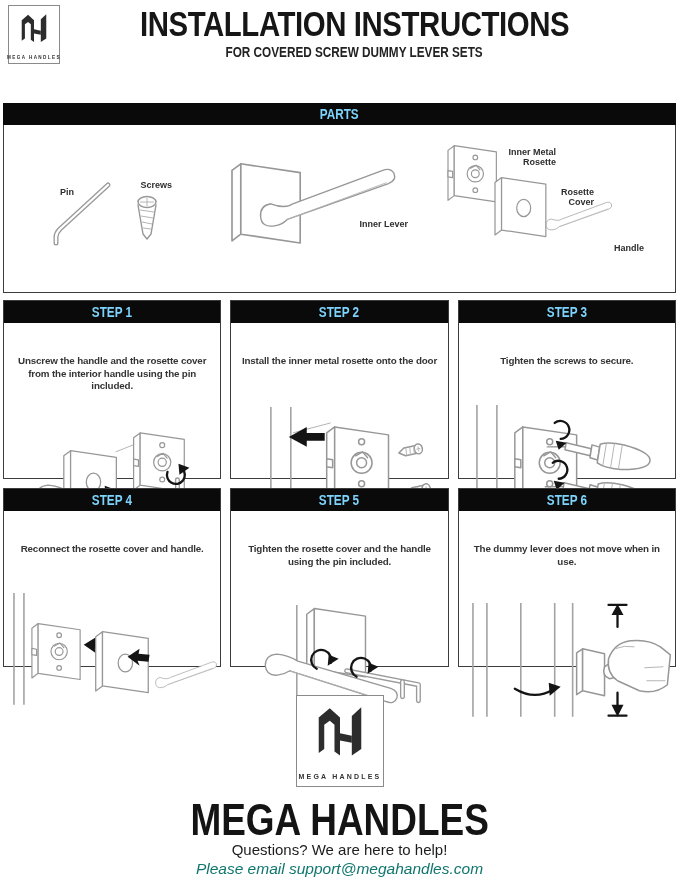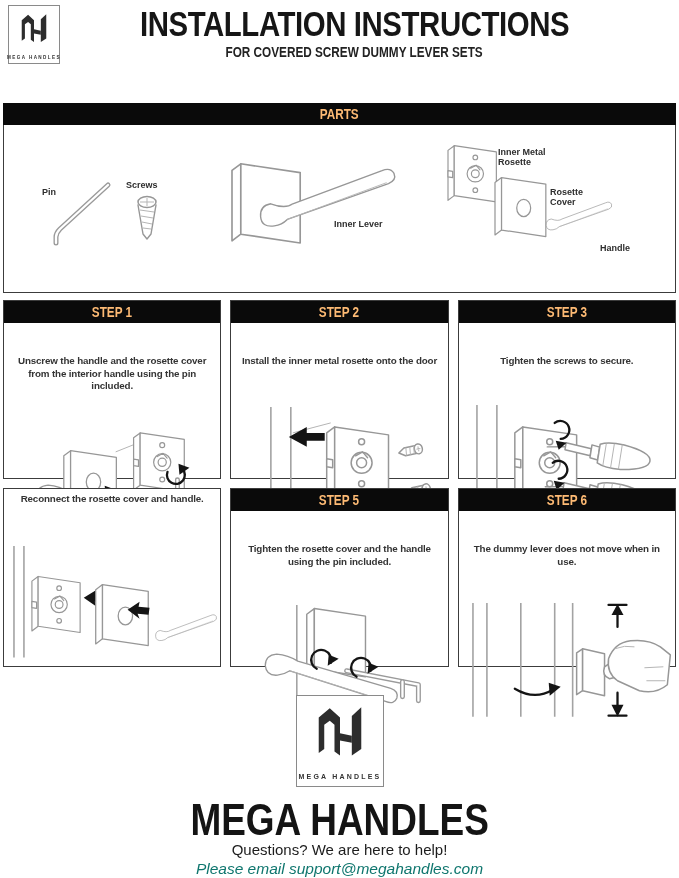--- a/index.html
+++ b/index.html
@@ -11,25 +11,25 @@
   .logo-box { position:absolute; border:1px solid #8a8a8a; background:#fff;
               display:flex; flex-direction:column; align-items:center; justify-content:space-between; }
   .logo-box.hdr { left:8px; top:5px; width:52px; height:59px; padding:4px 2px 3px; }
   .logo-caption { font-size:4.6px; letter-spacing:1.4px; color:#333; font-weight:700; white-space:nowrap; }
   .hdr-text { position:absolute; left:0; top:6px; width:679px; text-align:center; padding-left:30px;text-decoration:underline; }
   .cond { display:inline-block; transform:scaleX(.84); transform-origin:50% 50%; white-space:nowrap; }
   .title { font-size:35px; font-weight:700; letter-spacing:-.5px; color:#161616; line-height:1.0; }
   .subtitle { font-size:14px; font-weight:700; color:#222; margin-top:3px; letter-spacing:0; }
 
   
-  .black-bar { background:#0a0a0a; color:#fdba74; text-align:center; font-weight:700; }
+  .black-bar { background:#0a0a0a; color:#7dd3fc; text-align:center; font-weight:700; }
   .parts-wrap { position:absolute; left:3px; top:103px; width:673px; }
   .parts-bar { height:22px; line-height:22px; font-size:14px; }
   .parts-box { position:relative; height:168px; border:1px solid #3c3c3c; border-top:none; background:#fff; }
-  .part-label { position:absolute; font-size:9px; font-weight:700; color:#2e2e2e; text-align:left; line-height:1.15; }
+  .part-label { position:absolute; font-size:9px; font-weight:700; color:#2e2e2e; text-align:right; line-height:1.15; }
 
   
   .steps-row { position:absolute; left:3px; width:673px; display:flex; gap:9px; }
   .row1 { top:300px; } .row2 { top:488px; }
   .step-card { flex:1; height:179px; border:1px solid #3c3c3c; background:#fff; display:flex; flex-direction:column;gap:28px; }
   .step-head { height:36px; line-height:22px; font-size:14px; }
   .step-instr { padding:4px 7px 1px; font-size:9.8px; font-weight:700; letter-spacing:-.15px;
                 color:#343434; text-align:center; line-height:1.28; }
   .step-fig { flex:1; width:100%; }
   .step-fig svg { width:100%; height:100%; display:block; }
@@ -209,20 +209,21 @@
           <path class="rot" d="M94,66 a9,9 0 1 1 6,16"></path>
           <polygon class="blk" points="95,84 106,86 98,93"></polygon>
         </svg>
       </div>
     </div>
   </div>
 
   <div class="steps-row row2">
 
     <div class="step-card">
+      <div class="black-bar step-head"><span class="cond">STEP 4</span></div>
       <div class="step-instr">Reconnect the rosette cover and handle.</div>
       <div class="step-fig">
         <svg viewBox="0 0 217 126" preserveAspectRatio="xMidYMid meet">
           <path class="door" d="M10,8 L10,120 M20,8 L20,120"></path>
           <use href="#p-plate" transform="translate(28,34) scale(0.78)"></use>
           <polygon class="blk" points="80,60 93,52 92,57 103,58 102,65 91,64 93,69"></polygon>
           <use href="#p-cover" transform="translate(92,40) scale(0.85)"></use>
           <polygon class="blk" points="124,72 136,64 135,69 146,70 145,77 134,76 136,81"></polygon>
           <use href="#p-levup" transform="translate(150,76) scale(0.42)"></use>
         </svg>

